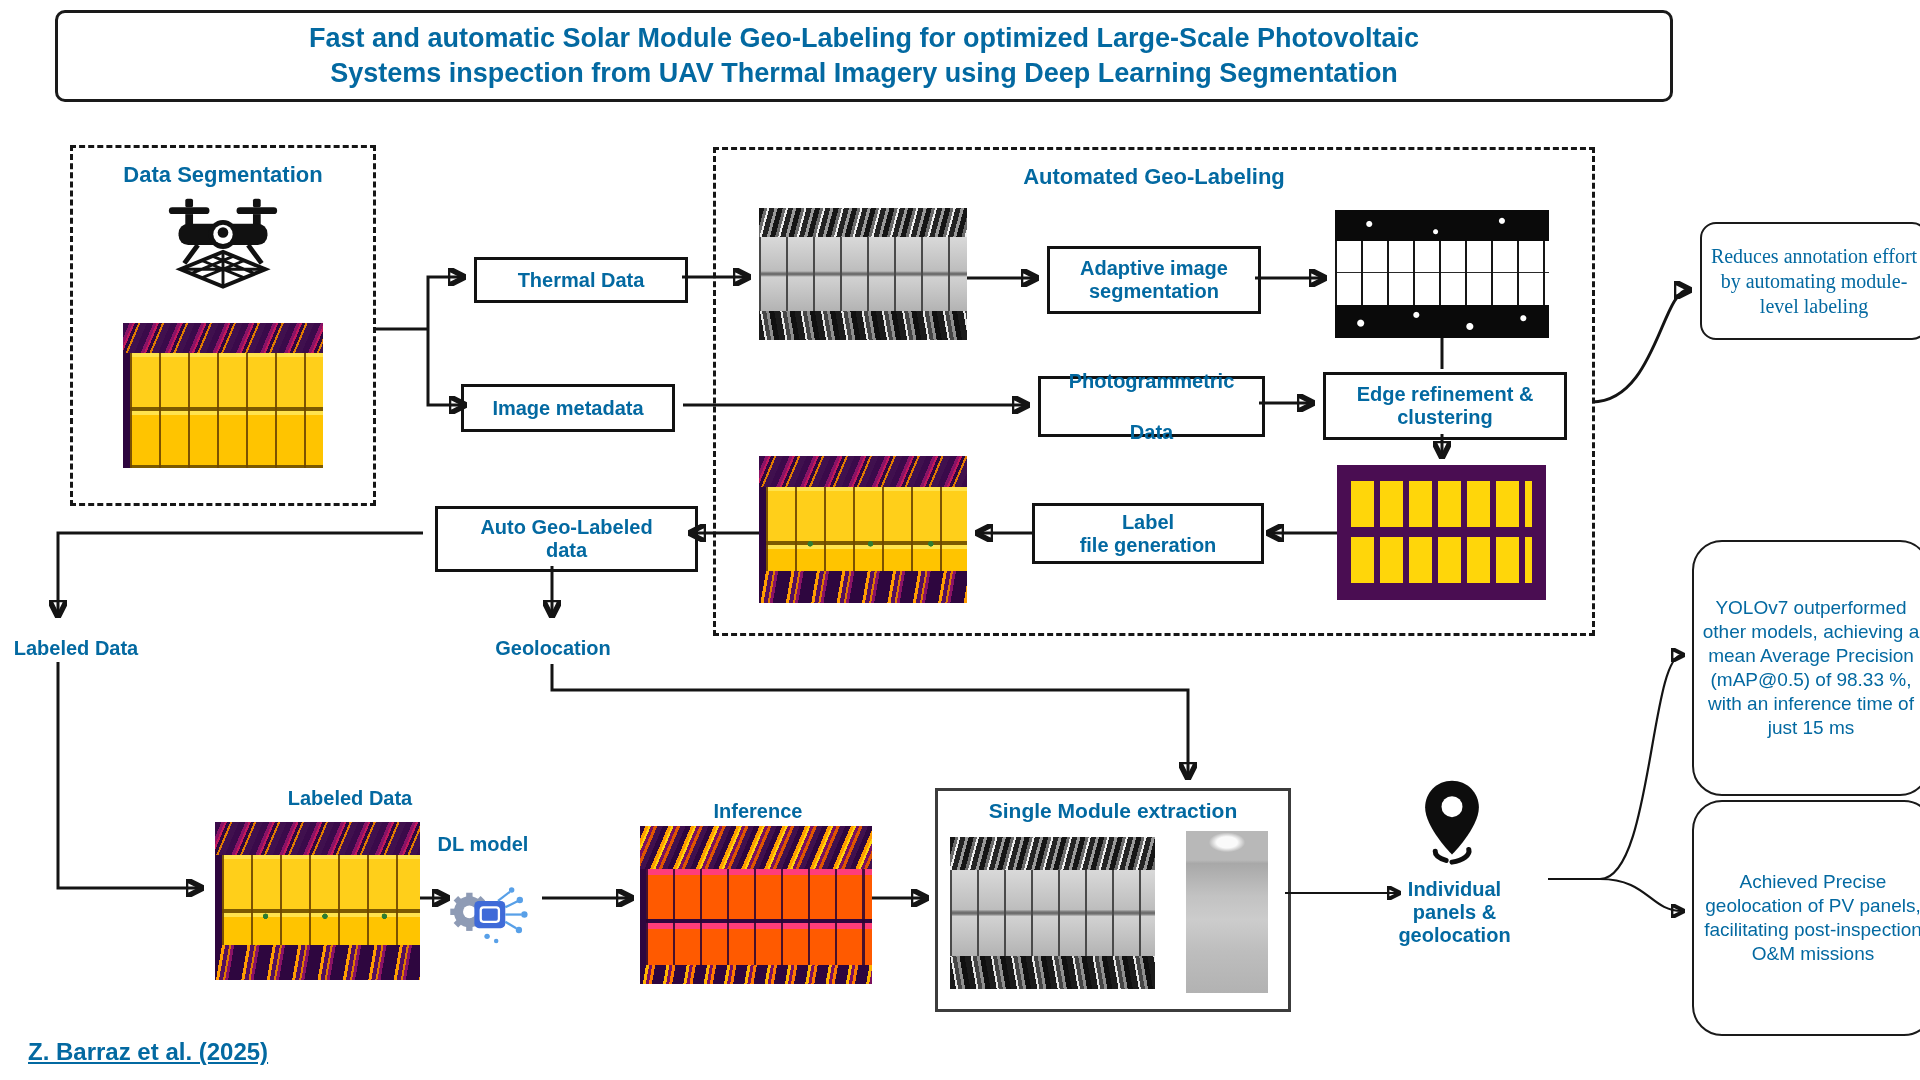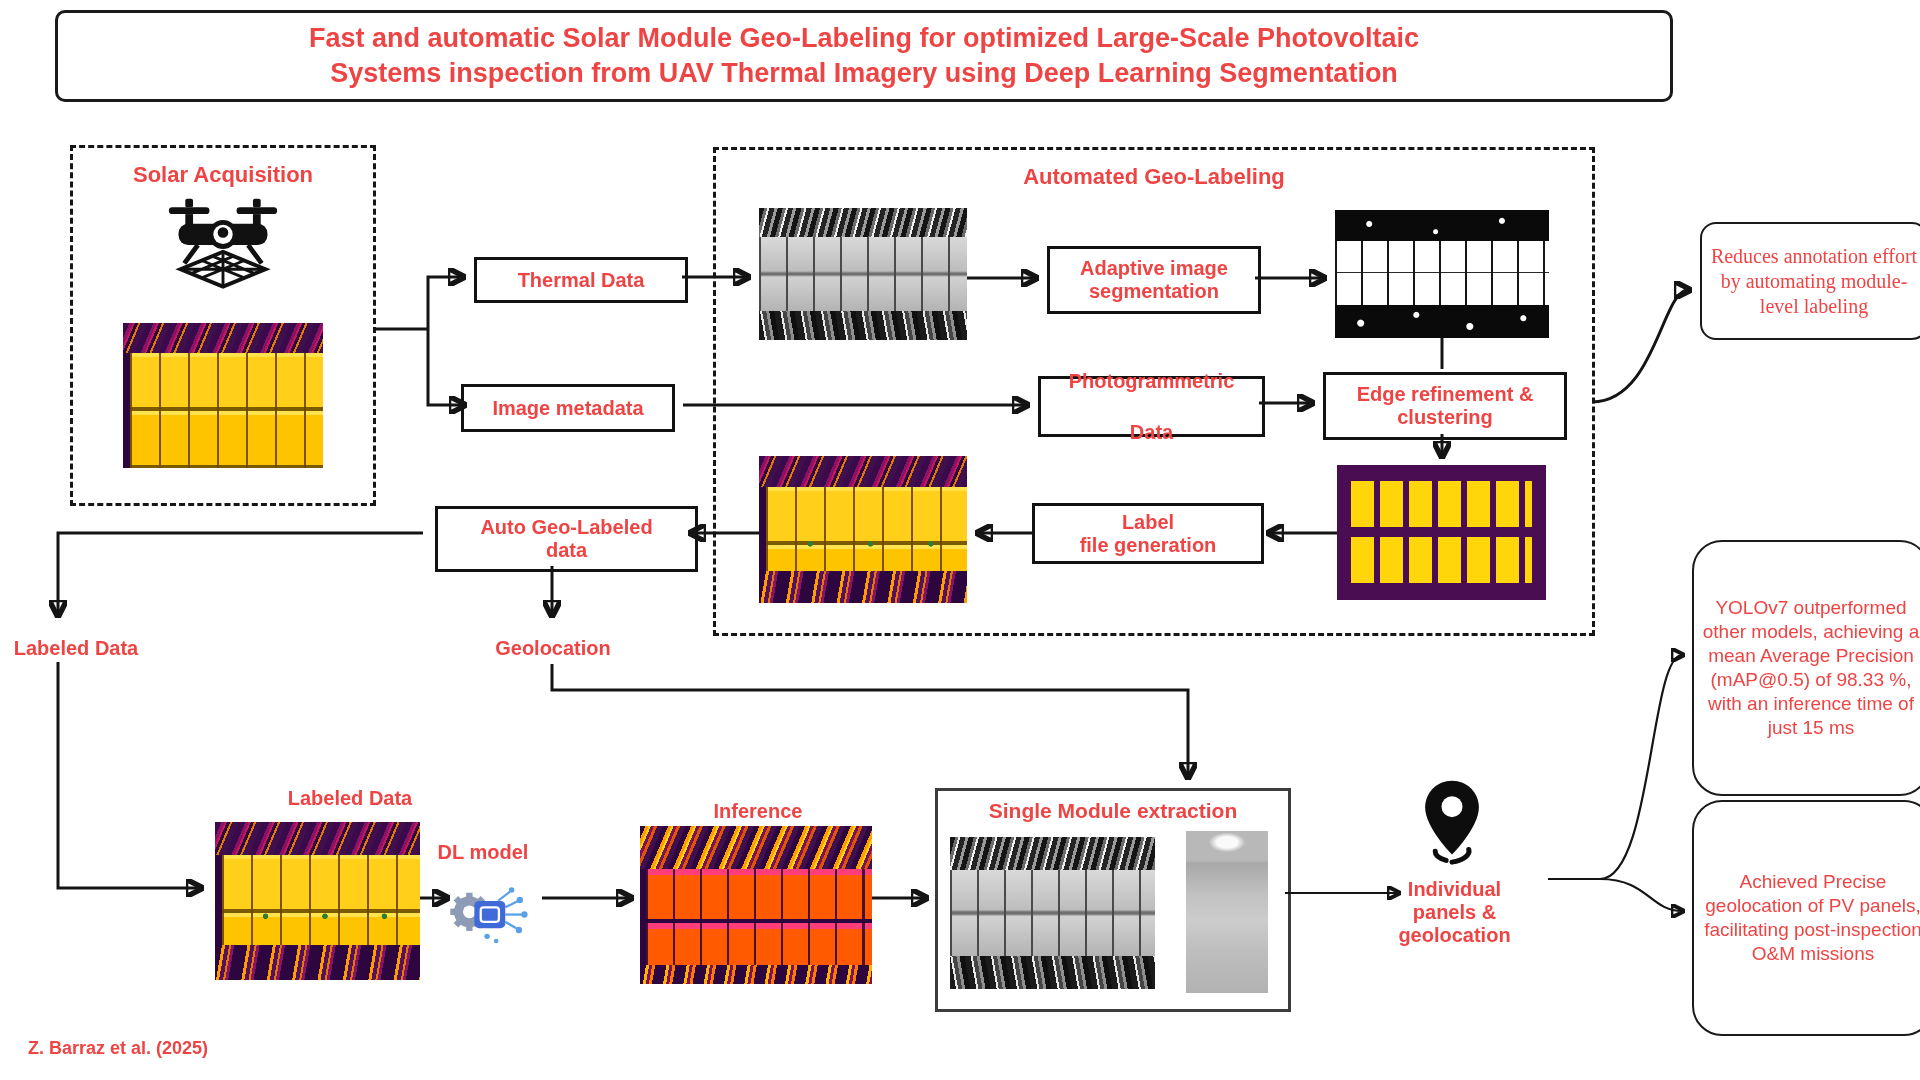--- a/index.html
+++ b/index.html
@@ -1,33 +1,33 @@
 <!DOCTYPE html>
 <html><head>
 <meta charset="utf-8">
 <style>
   html,body{margin:0;padding:0;background:#fff;}
   #canvas{position:relative;width:1920px;height:1080px;background:#fff;overflow:hidden;
-          font-family:"Liberation Sans",sans-serif;color:#ef4444;}
+          font-family:"Liberation Sans",sans-serif;color:#0369a1;}
   .abs{position:absolute;}
   
   .title-box{left:55px;top:10px;width:1612px;height:86px;border:3px solid #1a1a1a;border-radius:10px;
              display:flex;flex-direction:column;justify-content:center;align-items:center;}
   .title-box div{font-size:27px;font-weight:bold;line-height:1.3;text-align:center;}
   .dashed{border:3px dashed #161616;}
   .sec-title{font-size:22px;font-weight:bold;text-align:center;}
   .node{border:3px solid #121212;background:#fff;display:flex;flex-direction:column;justify-content:center;
         align-items:center;font-size:20px;font-weight:bold;text-align:center;line-height:1.15;}
   .node span{display:block;}
   .lbl{font-size:20px;font-weight:bold;text-align:center;line-height:1.15;}
   .annot{border:2.5px solid #1a1a1a;background:#fff;display:flex;justify-content:center;align-items:center;
          text-align:center;}
   .annot-serif{border-radius:16px;font-family:"Liberation Serif",serif;font-size:20px;line-height:1.25;}
   .annot-sans{border-radius:30px;font-size:19px;line-height:1.26;font-weight:500;}
-  .citation{font-size:18px;font-weight:bold;}
+  .citation{font-size:24px;font-weight:bold;text-decoration:underline;}
   
   .img{overflow:hidden;}
   .band{position:absolute;left:0;right:0;}
   
   .thermal{background:#2e063f;}
   .thermal .band-top{top:0;height:21%;
      background:repeating-linear-gradient(113deg,#3a0a4a 0 6px,#8a1266 6px 9px,#c2185b 9px 11px,#2e063f 11px 14px,#e07b00 14px 16px,#40104e 16px 22px);}
   .thermal .pv{position:absolute;left:7px;right:0;top:21%;bottom:0;
      background-color:#ffc400;
      background-image:
@@ -98,21 +98,21 @@
 <body>
 
 <div id="canvas">
 
   <div class="abs title-box">
     <div>Fast and automatic Solar Module Geo-Labeling for optimized Large-Scale Photovoltaic</div>
     <div>Systems inspection from UAV Thermal Imagery using Deep Learning Segmentation</div>
   </div>
 
   <div class="abs dashed" style="left:70px;top:145px;width:300px;height:355px;">
-    <div class="abs sec-title" style="left:0;right:0;top:14px;">Solar Acquisition</div>
+    <div class="abs sec-title" style="left:0;right:0;top:14px;">Data Segmentation</div>
     <svg class="abs" style="left:92px;top:48px;" width="116" height="100" viewBox="0 0 120 100">
       <g fill="#111">
         <rect x="4" y="10" width="42" height="7" rx="3.5"></rect>
           <rect x="21" y="1" width="8" height="9" rx="2"></rect>
           <rect x="21" y="17" width="8" height="12"></rect>
         <rect x="74" y="10" width="42" height="7" rx="3.5"></rect>
           <rect x="91" y="1" width="8" height="9" rx="2"></rect>
           <rect x="91" y="17" width="8" height="12"></rect>
         <rect x="14" y="27" width="92" height="22" rx="10"></rect>
       </g>
@@ -190,21 +190,21 @@
   <div class="abs annot annot-sans" style="left:1692px;top:800px;width:218px;height:224px;padding:4px 10px;">
     <span>Achieved Precise geolocation of PV panels, facilitating post-inspection O&amp;M missions</span>
   </div>
 
   <div class="abs lbl" style="left:260px;top:787px;width:180px;">Labeled Data</div>
   <div class="abs img thermal labeled" style="left:215px;top:822px;width:205px;height:158px;">
     <div class="band band-top"></div>
       <div class="pv"></div>
       <div class="band band-bottom"></div>
   </div>
-  <div class="abs lbl" style="left:413px;top:833px;width:140px;margin-top:8px;">DL model</div>
+  <div class="abs lbl" style="left:413px;top:833px;width:140px;">DL model</div>
   <svg class="abs" style="left:438px;top:862px;" width="100" height="96" viewBox="0 0 110 100">
     <g fill="#8e9bb5">
       <rect x="31" y="31" width="7" height="11" transform="rotate(0 34.5 52)"></rect>
       <rect x="31" y="31" width="7" height="11" transform="rotate(45 34.5 52)"></rect>
       <rect x="31" y="31" width="7" height="11" transform="rotate(90 34.5 52)"></rect>
       <rect x="31" y="31" width="7" height="11" transform="rotate(135 34.5 52)"></rect>
       <rect x="31" y="31" width="7" height="11" transform="rotate(180 34.5 52)"></rect>
       <rect x="31" y="31" width="7" height="11" transform="rotate(225 34.5 52)"></rect>
       <rect x="31" y="31" width="7" height="11" transform="rotate(270 34.5 52)"></rect>
       <rect x="31" y="31" width="7" height="11" transform="rotate(315 34.5 52)"></rect>

